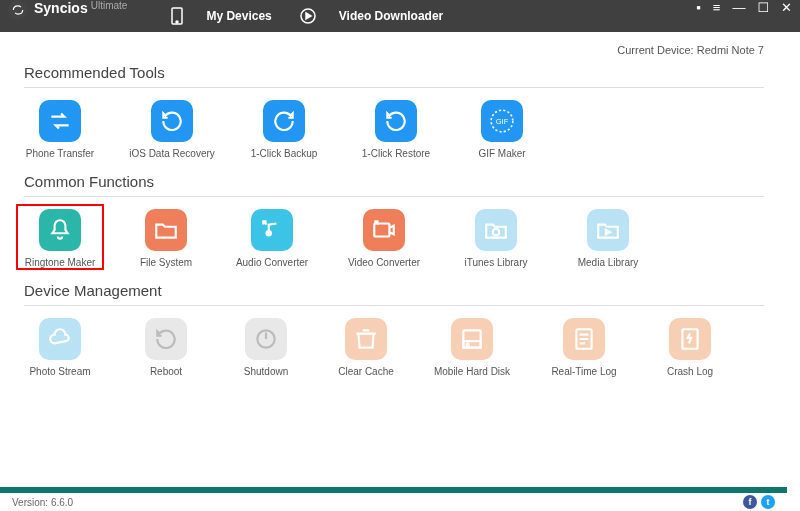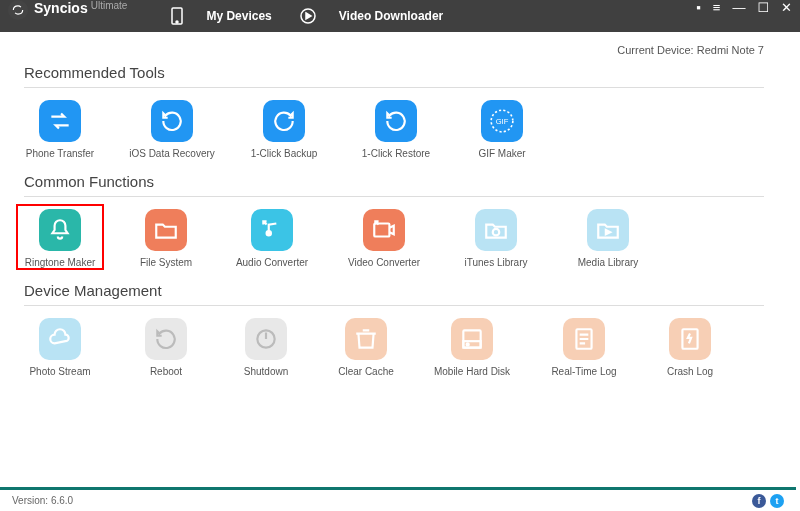--- a/index.html
+++ b/index.html
@@ -19,21 +19,21 @@
 .section-title{font-size:15px;color:#444;margin:8px 0 6px 0}
 hr{border:none;border-top:1px solid #ddd;margin-bottom:12px}
 .grid{display:flex;gap:40px;flex-wrap:wrap;margin-bottom:14px}
 .tool{display:flex;flex-direction:column;align-items:center;width:60px;cursor:pointer}
 .tool.wide{width:72px}
 .tile{width:42px;height:42px;border-radius:10px;display:flex;align-items:center;justify-content:center;margin-bottom:6px}
 .tile svg{width:26px;height:26px}
 .tool-label{font-size:10px;color:#555;text-align:center;white-space:nowrap}
 .tool.highlighted{position:relative}
 .tool.highlighted::before{content:"";position:absolute;top:-5px;left:-8px;right:-8px;bottom:-2px;border:2px solid red}
-.footer{position:absolute;bottom:0;left:0;right:4px;height:24px;border-top:3px solid #0f766e;display:flex;align-items:center;padding:0 12px;font-size:10px;color:#666}
+.footer{position:absolute;bottom:0;left:0;right:13px;height:24px;border-top:6px solid #0f766e;display:flex;align-items:center;padding:0 12px;font-size:10px;color:#666}
 .social{margin-left:auto;display:flex;gap:4px}
 .social span{width:14px;height:14px;border-radius:50%;display:flex;align-items:center;justify-content:center;font-size:9px;font-weight:bold;color:#fff}
 .blue{background:#2196f3}.teal{background:#2ab7a9}.orange{background:#ef7e5b}.cyan{background:#3bc4e6}.ltblue{background:#b9e3f4}.ltorange{background:#f7cfb5}.ltgray{background:#e8e8e8}
 </style>
 </head>
 <body>
 
 <div class="titlebar">
 <div class="logo">
       <svg viewBox="0 0 24 24" fill="none" stroke="#fff" stroke-width="2">

